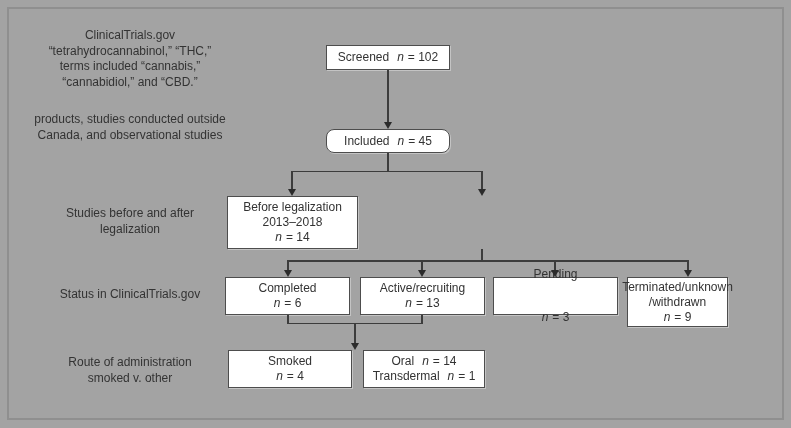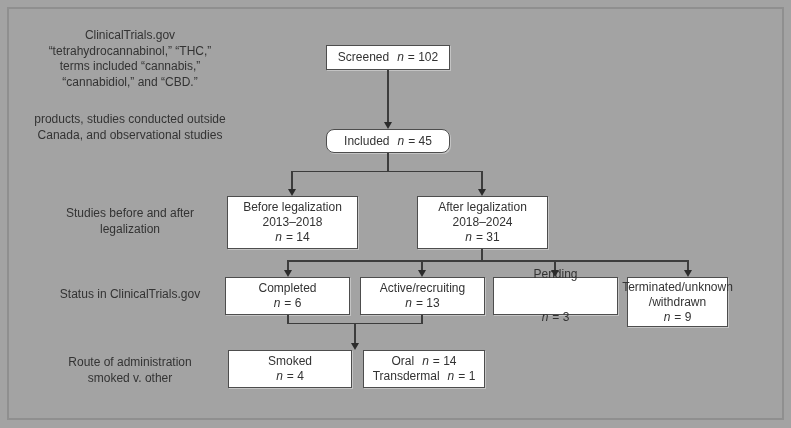--- a/index.html
+++ b/index.html
@@ -73,25 +73,20 @@
   <div class="box" style="left:326px;top:129px;width:124px;height:24px;border-radius:8px;">
     <div class="bline"><span>Included</span><span class="nwrap ml"><i>n</i><span class="eq">= 45</span></span></div>
   </div>
 
   <div class="box" style="left:227px;top:196px;width:131px;height:53px;">
     <div class="bline">Before legalization</div>
     <div class="bline">2013–2018</div>
     <div class="bline"><span class="nwrap"><i>n</i><span class="eq">= 14</span></span></div>
   </div>
 
-  <div class="box" style="left:417px;top:196px;width:131px;height:53px;">
-    <div class="bline">After legalization</div>
-    <div class="bline">2018–2024</div>
-    <div class="bline"><span class="nwrap"><i>n</i><span class="eq">= 31</span></span></div>
-  </div>
 
   <div class="box" style="left:225px;top:277px;width:125px;height:38px;">
     <div class="bline">Completed</div>
     <div class="bline"><span class="nwrap"><i>n</i><span class="eq">= 6</span></span></div>
   </div>
 
   <div class="box" style="left:360px;top:277px;width:125px;height:38px;">
     <div class="bline">Active/recruiting</div>
     <div class="bline"><span class="nwrap"><i>n</i><span class="eq">= 13</span></span></div>
   </div>

